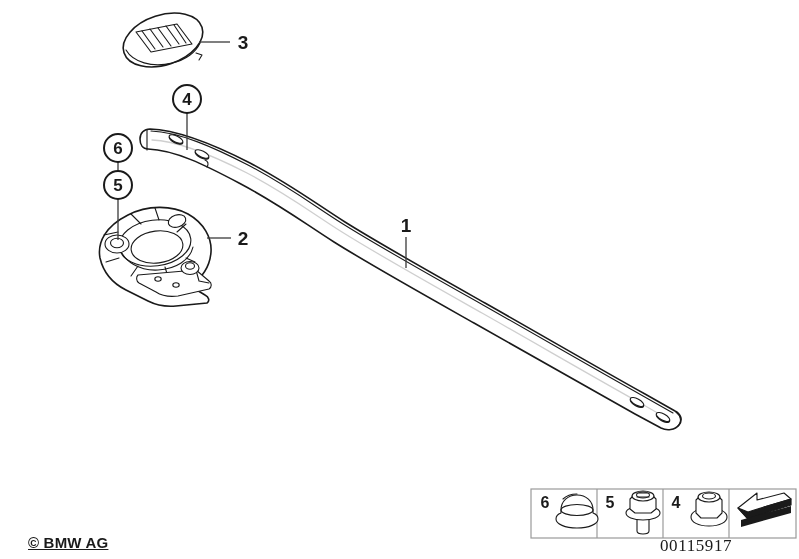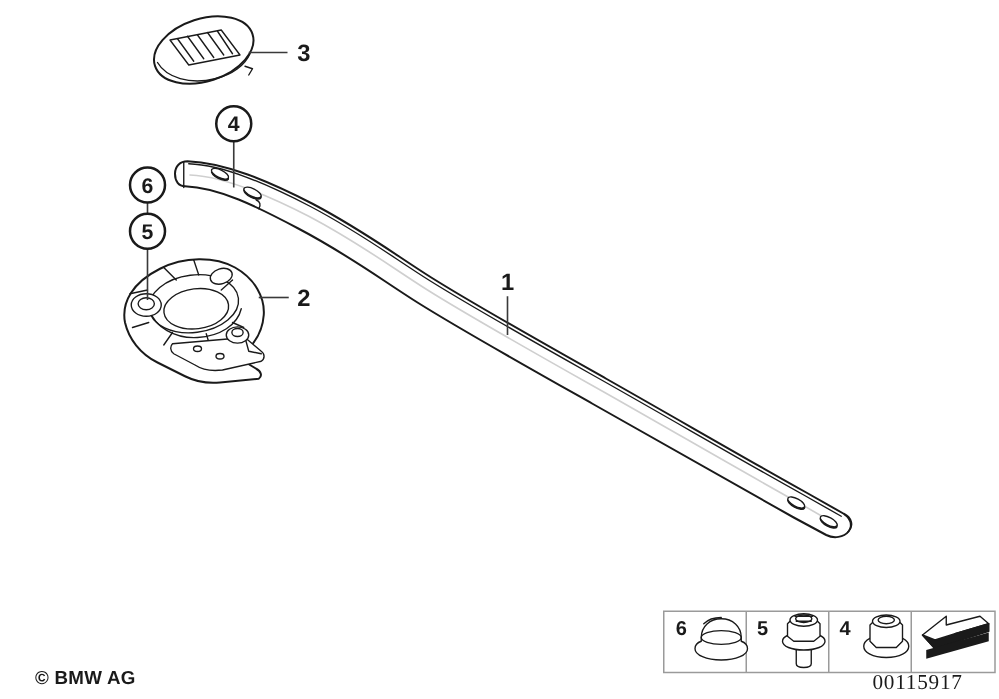--- a/index.html
+++ b/index.html
@@ -27,24 +27,25 @@
   .copyright-text {
     position: absolute;
     left: 28px;
     top: 534px;
     font-family: "Liberation Sans", sans-serif;
     font-size: 15px;
     font-weight: bold;
     color: #1a1a1a;
     letter-spacing: 0.2px;
     white-space: nowrap;
+    text-decoration: underline;
   }
   .diagram-number {
     position: absolute;
-    left: 698px;
+    left: 660px;
     top: 536px;
     font-family: "Liberation Serif", serif;
     font-size: 17px;
     color: #1a1a1a;
     letter-spacing: 0.6px;
     white-space: nowrap;
   }
 </style>
 </head>
 <body>

